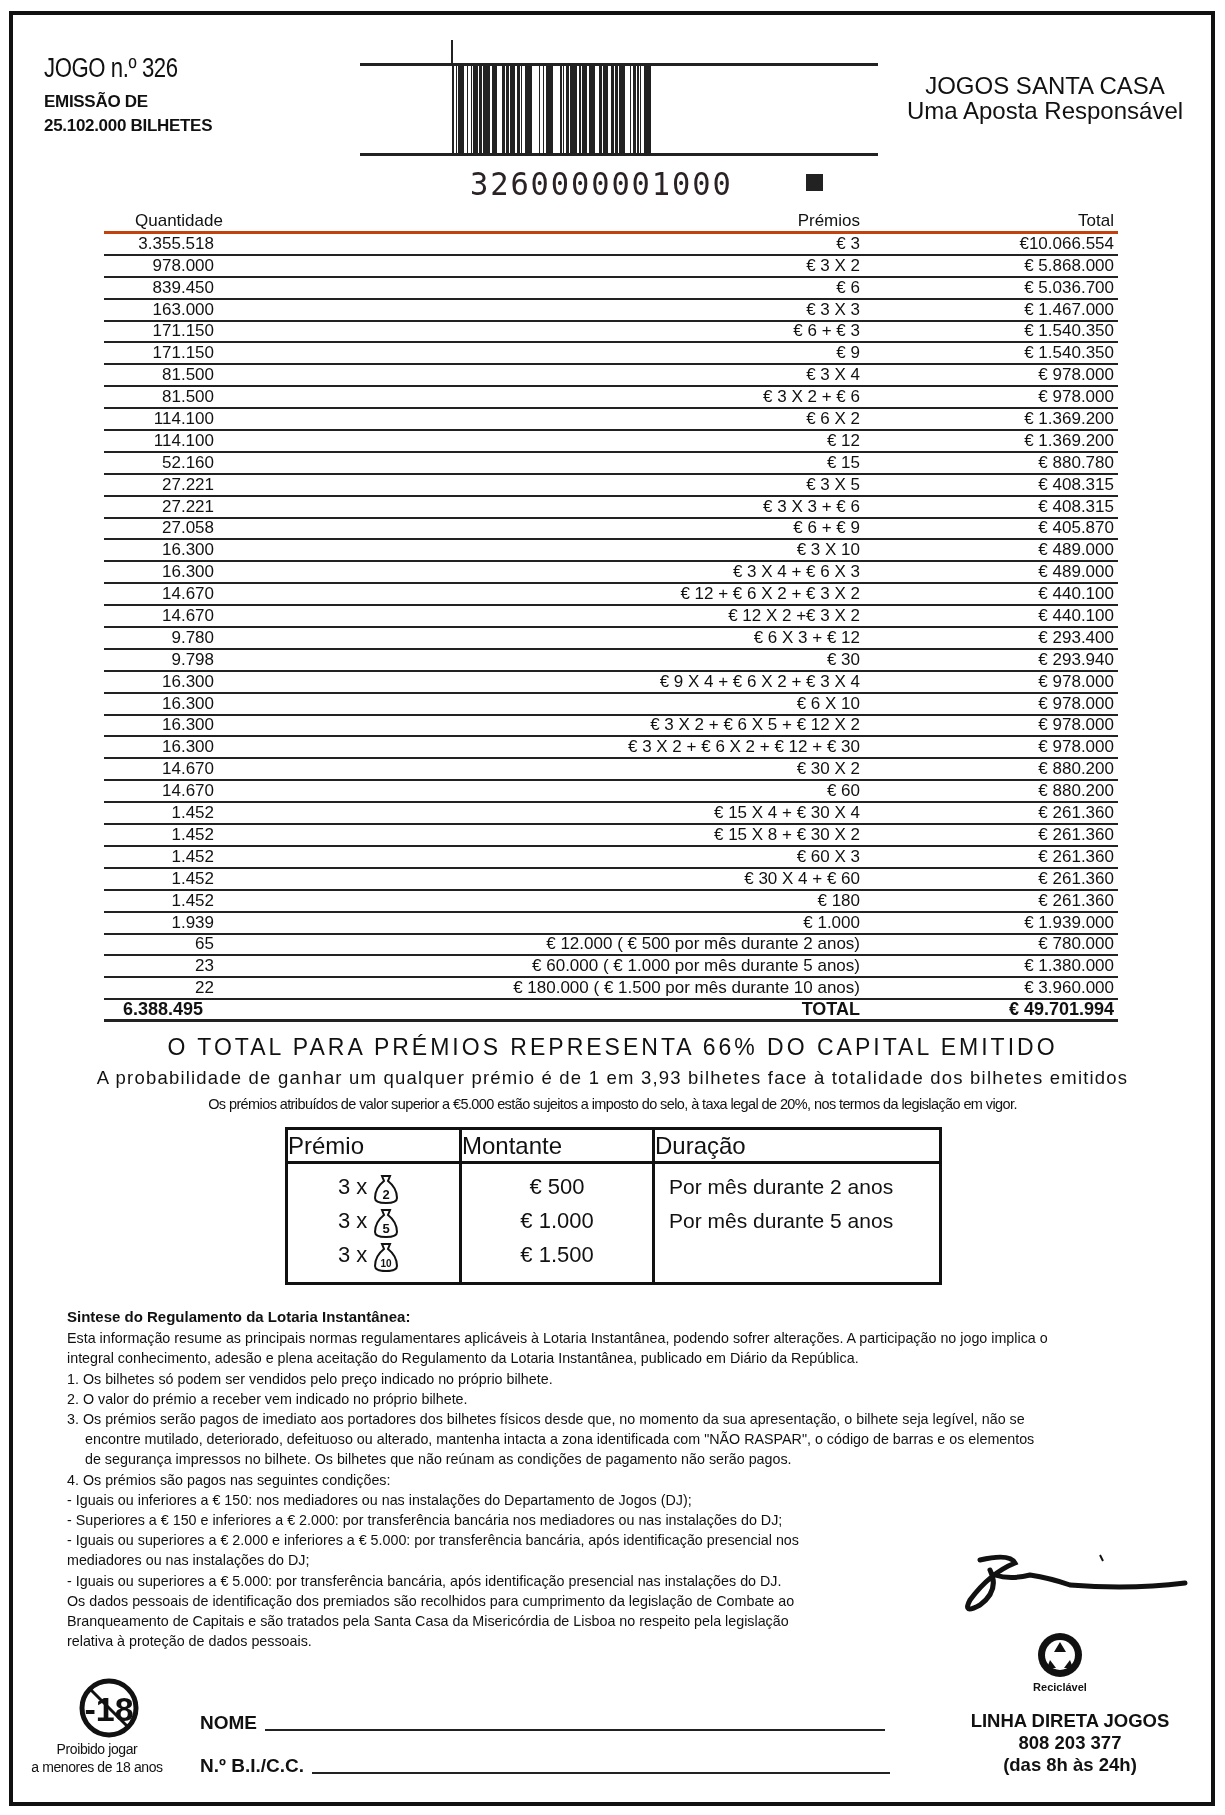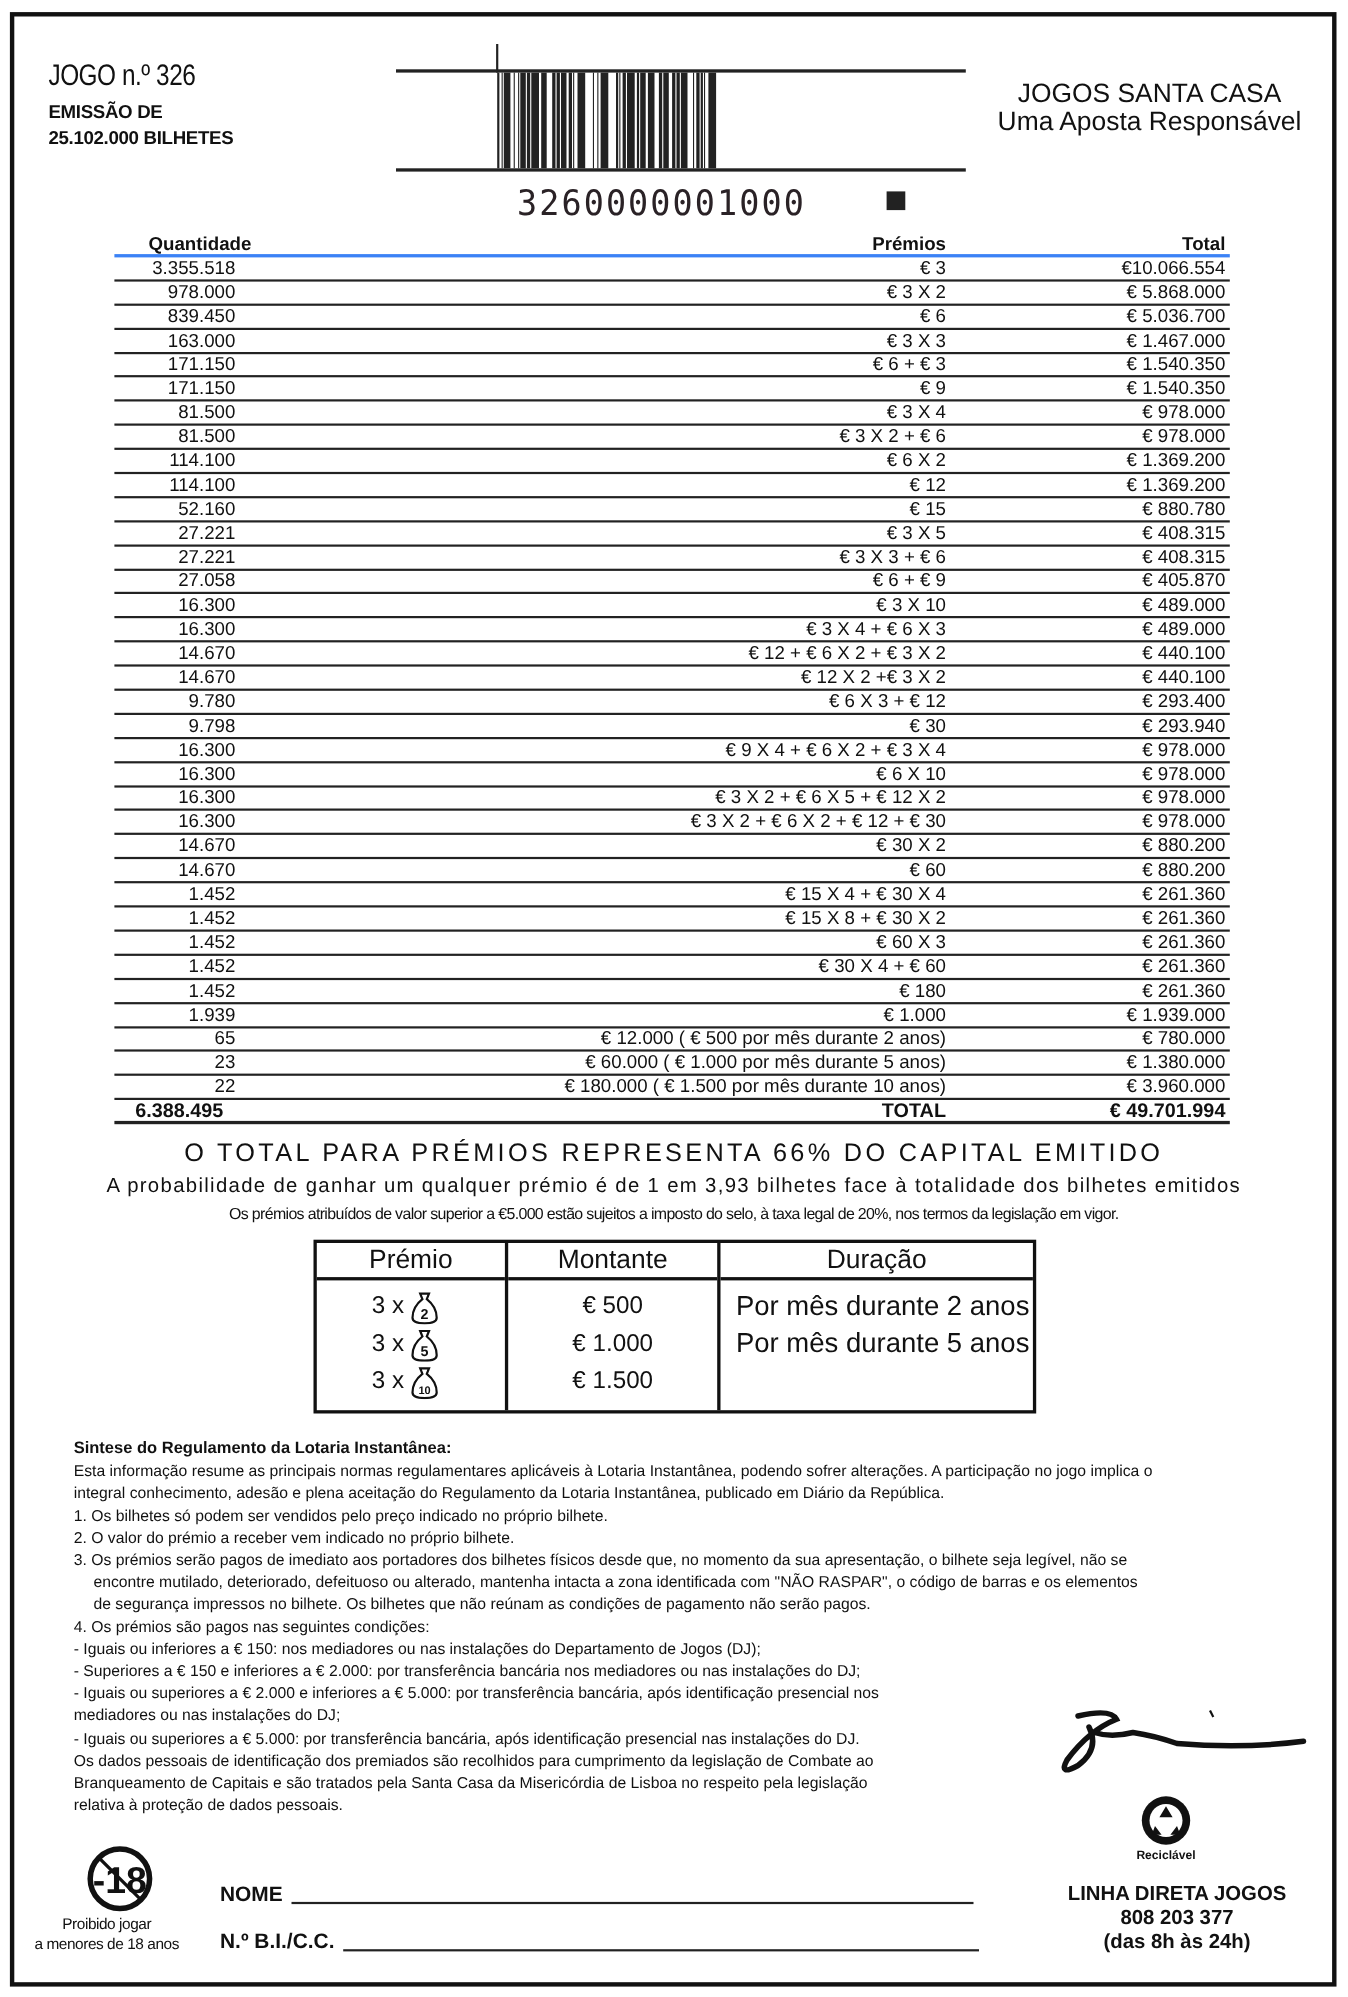--- a/index.html
+++ b/index.html
@@ -17,43 +17,43 @@
   .barcode .tick { position: absolute; left: 91px; top: 0; width: 2px; height: 26px; background: #222; }
   .barcode .bars { position: absolute; left: 92px; top: 26px; height: 87px; width: 320px; display: flex; }
   .barcode .bars span { height: 100%; background: #222; }
   .bcnum { position: absolute; left: 470px; top: 165px; font-family: "DejaVu Sans Mono", monospace; font-size: 32px; letter-spacing: 2px; color: #2a2226; transform: scaleX(0.95); transform-origin: left; }
   .bcsq { position: absolute; left: 806px; top: 174px; width: 17px; height: 17px; background: #222; }
 
   .hdr-right { position: absolute; left: 900px; top: 73px; width: 290px; text-align: center; font-size: 24px; line-height: 25px; }
 
   .ptable { position: absolute; left: 104px; top: 212px; width: 1014px; }
   .prow { display: flex; height: 21.9px; border-bottom: 2px solid #222; font-size: 17px; line-height: 20px; align-items: flex-end; }
-  .prow.head { border-bottom: 3px solid #3b82f6; font-weight: bold; height: 22px; align-items: center; }
+  .prow.head { border-bottom: 3px solid #c2410c; font-weight: normal; height: 22px; }
   .prow .q { width: 120px; text-align: right; padding-right: 10px; }
   .prow .p { flex: 1; text-align: right; padding-right: 8px; }
   .prow .t { width: 250px; text-align: right; padding-right: 4px; }
   .prow.head .q { text-align: left; padding-left: 31px; width: 240px; }
   .prow.total { font-weight: bold; font-size: 18px; border-bottom: 3px solid #222; }
   .prow.total .q { text-align: left; padding-left: 19px; }
   .cond { font-family: "Liberation Sans Narrow", "Liberation Sans", sans-serif; }
 
   .summary { position: absolute; left: 20px; top: 1033px; width: 1185px; text-align: center; }
   .sum1 { font-size: 23px; letter-spacing: 3px; line-height: 28px; }
   .sum2 { font-size: 18.5px; letter-spacing: 1.2px; line-height: 26px; margin-top: 4px; }
   .sum3 { font-size: 14.5px; letter-spacing: -0.6px; line-height: 20px; margin-top: 3px; }
 
   .ann { position: absolute; left: 285px; top: 1127px; width: 657px; height: 158px; border: 3px solid #111; display: flex; }
   .ann .col { border-right: 3px solid #111; height: 100%; }
   .ann .col:last-child { border-right: none; }
   .ann .c1 { width: 174px; } .ann .c2 { width: 193px; } .ann .c3 { flex: 1; }
-  .ann .ch { height: 34px; border-bottom: 3px solid #111; text-align: center; font-size: 24px; line-height: 32px; transform-origin: center; }
+  .ann .ch { height: 34px; border-bottom: 3px solid #111; text-align: left; font-size: 24px; line-height: 32px; transform-origin: center; }
   .ann .cell { font-size: 22px; height: 34px; line-height: 34px; }
   .ann .c1 .cell { padding-left: 50px; display: flex; align-items: flex-end; gap: 6px; }
   .ann .c2 .cell { text-align: center; }
-  .ann .c3 .cell { padding-left: 14px; font-size: 25px; }
+  .ann .c3 .cell { padding-left: 14px; font-size: 21px; }
   .ann .body { padding-top: 6px; }
   .bag { width: 26px; height: 30px; display: inline-block; }
 
   .reg { position: absolute; left: 67px; top: 1307px; width: 1140px; font-size: 14.3px; line-height: 20.2px; }
   .reg .title { font-weight: bold; font-size: 15px; margin-bottom: 1px; }
   .reg .ind { padding-left: 18px; }
 
   .signature { position: absolute; left: 950px; top: 1545px; width: 250px; height: 80px; }
   .recycle { position: absolute; left: 1035px; top: 1630px; width: 50px; height: 50px; }
   .recycle-label { position: absolute; left: 1000px; top: 1681px; width: 120px; text-align: center; font-size: 11px; font-weight: bold; }

